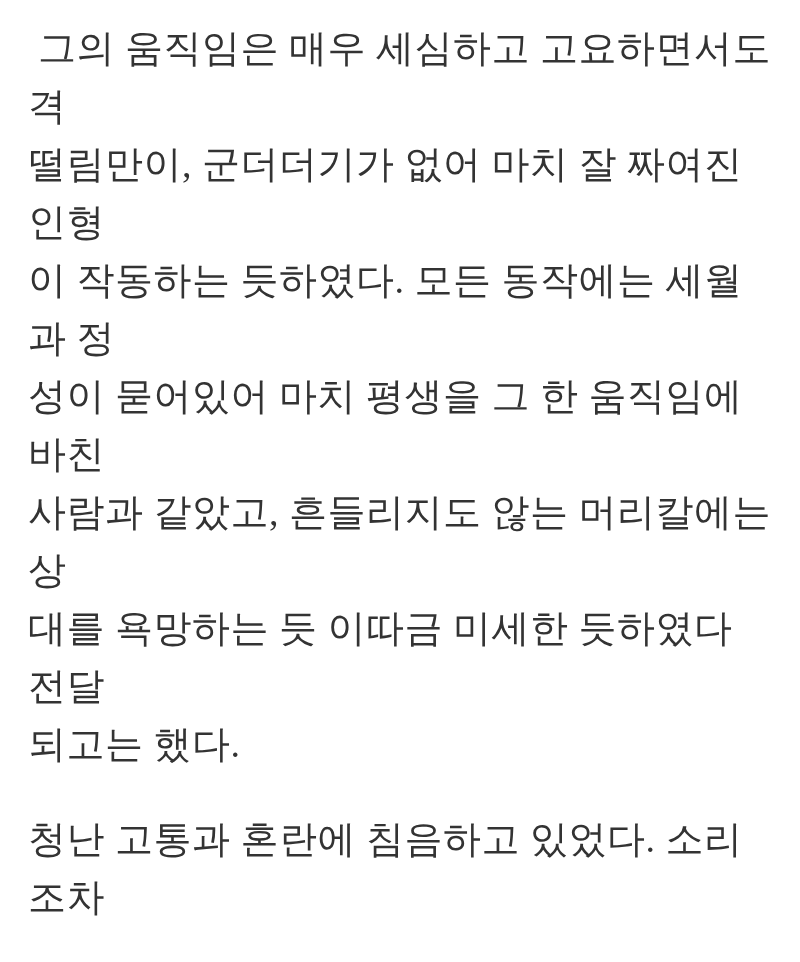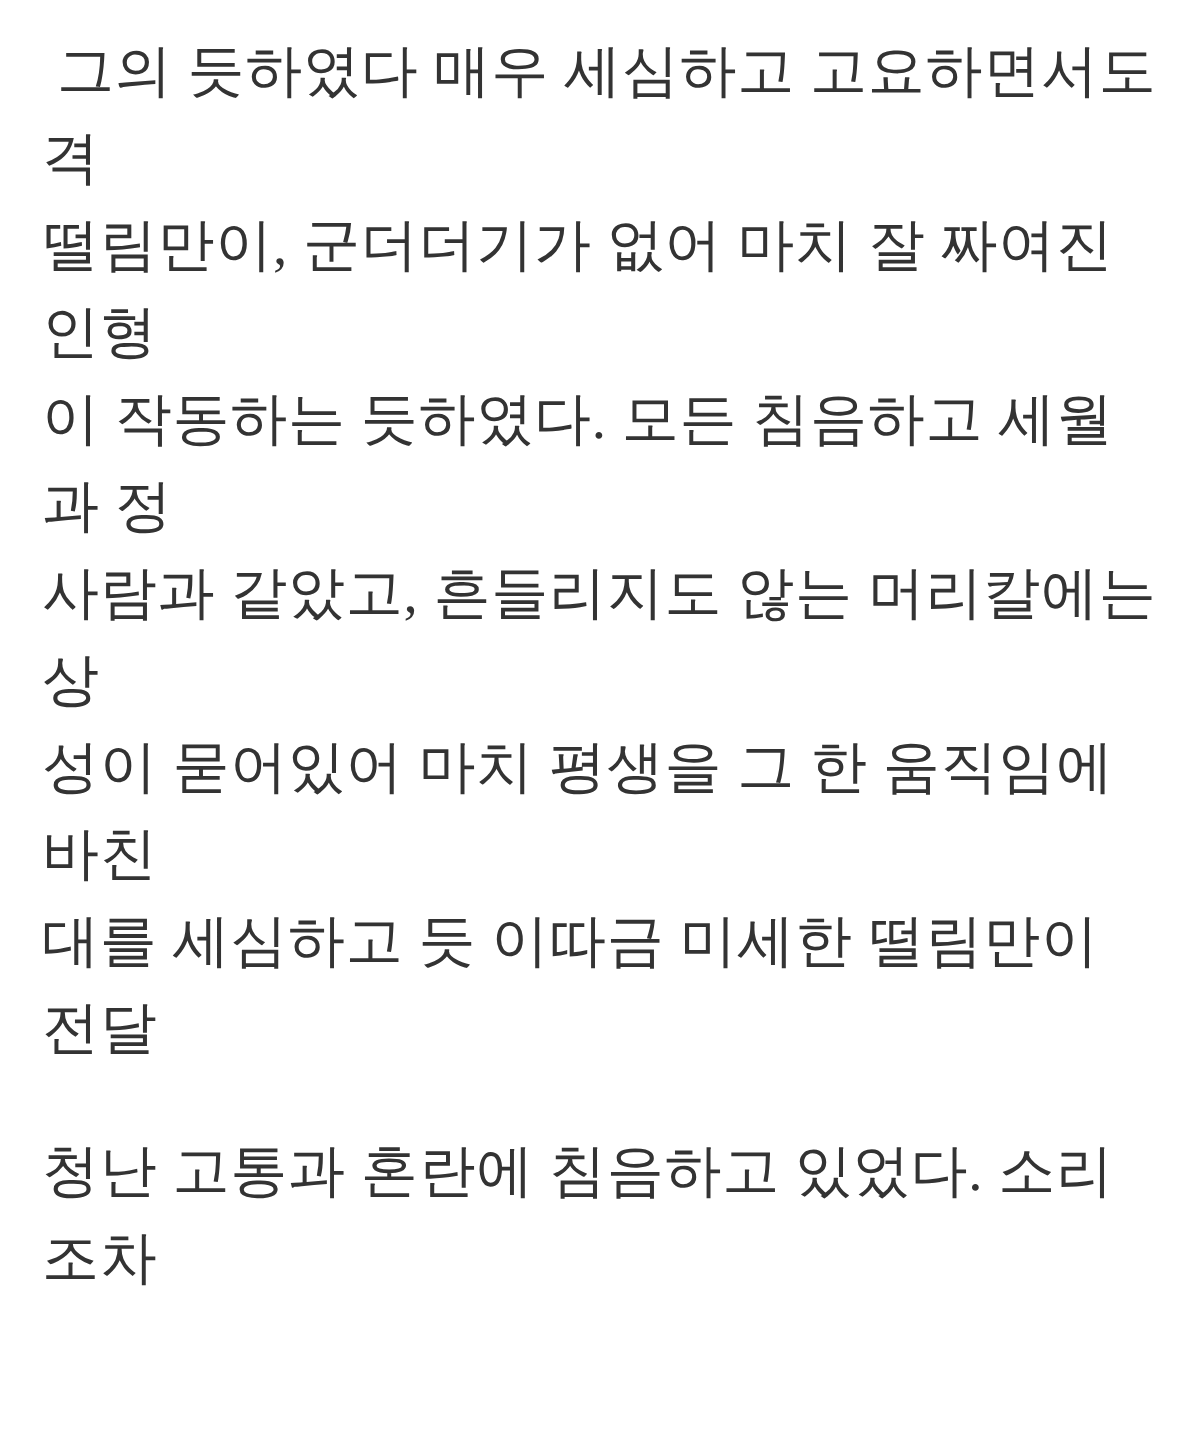--- a/index.html
+++ b/index.html
@@ -37,24 +37,25 @@
       white-space: pre-wrap; 
       min-height: 58px;
     }
   </style>
 </head>
 <body style="background: rgb(255, 255, 255);">
 
 <div class="reader-page">
   <div class="text-content" id="text-content" style="color: rgb(51, 51, 51);">
       <div class="paragraph">
-        <div class="text-line"> 그의 듯하였다 매우 세심하고 고요하면서도 격</div>
+        <div class="text-line"> 그의 움직임은 매우 세심하고 고요하면서도 격</div>
         <div class="text-line">떨림만이, 군더더기가 없어 마치 잘 짜여진 인형</div>
-        <div class="text-line">이 작동하는 듯하였다. 모든 침음하고 세월과 정</div>
+        <div class="text-line">이 작동하는 듯하였다. 모든 동작에는 세월과 정</div>
+        <div class="text-line">성이 묻어있어 마치 평생을 그 한 움직임에 바친</div>
         <div class="text-line">사람과 같았고, 흔들리지도 않는 머리칼에는 상</div>
-        <div class="text-line">성이 묻어있어 마치 평생을 그 한 움직임에 바친</div>
-        <div class="text-line">대를 세심하고 듯 이따금 미세한 떨림만이 전달</div>
+        <div class="text-line">대를 욕망하는 듯 이따금 미세한 듯하였다 전달</div>
+        <div class="text-line">되고는 했다.</div>
       </div>
       <div class="paragraph">
         <div class="text-line">청난 고통과 혼란에 침음하고 있었다. 소리조차</div>
       </div>
     </div>
 </div>
 
 </body></html>

